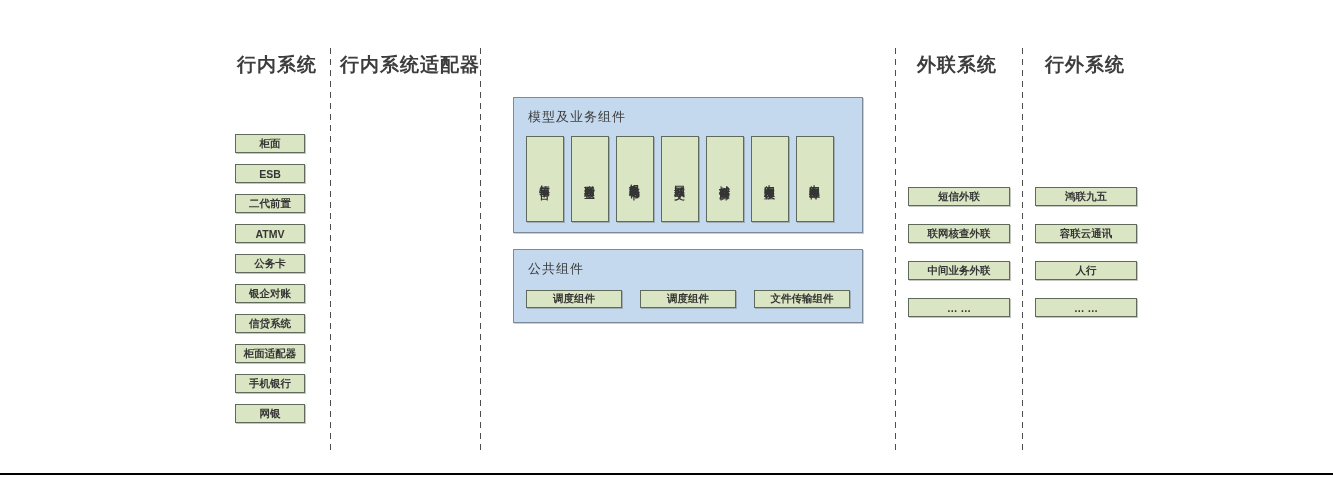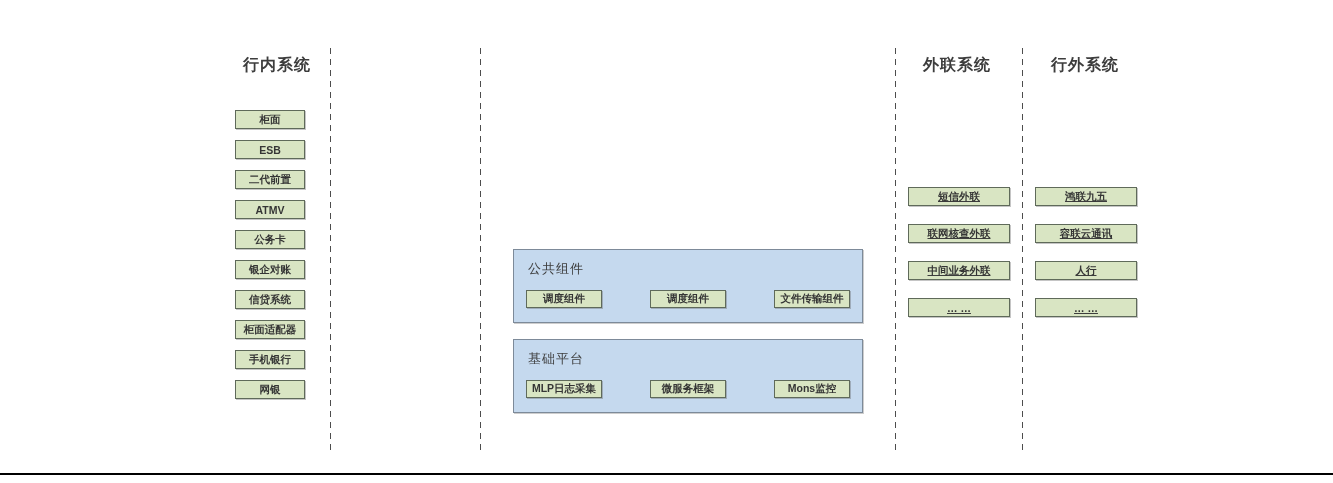--- a/index.html
+++ b/index.html
@@ -7,71 +7,72 @@
   body {
     font-family:"Liberation Sans","DejaVu Sans",sans-serif;
     color:var(--text,#3d3d3d);
   }
   #canvas {
     position:relative; width:1333px; height:483px;
     background:#ffffff; overflow:hidden;
   }
   .col-header {
     position:absolute; top:54px; height:22px;
-    font-size:16px; font-weight:bold; letter-spacing:1px;
+    font-size:19px; font-weight:bold; letter-spacing:1px;
     color:var(--text,#3d3d3d); text-align:center; line-height:22px;
     white-space:nowrap;
   }
   .divider {
     position:absolute; top:48px; height:402px; width:1px;
     background:repeating-linear-gradient(to bottom, var(--divider,#4d4d4d) 0 6px, transparent 6px 11px);
   }
   .vstack { position:absolute; display:flex; flex-direction:column; }
   .gbox {
     background:var(--green_fill,#d9e5c3);
     border:1px solid var(--green_border,#5f6a5a);
     box-shadow:1px 1px 0 rgba(90,90,90,.35);
     display:flex; align-items:center; justify-content:center;
     font-size:10.5px; font-weight:bold; color:#353535;
     width:100%; flex:0 0 auto; white-space:nowrap;
   }
   .h19 { height:19px; }
-  .gap11 { gap:11px; }
-  .gap18 { gap:18px;text-decoration:underline; }
+  .gap11 { gap:11px;margin-top:24px; }
+  .gap18 { gap:18px; }
   .blue-section {
     position:absolute;
     background:var(--blue_fill,#c5d9ee);
     border:1px solid var(--blue_border,#7d8a99);
     box-shadow:1px 1px 0 rgba(90,90,90,.3);
   }
   .section-label {
     position:absolute; left:14px; top:10px;
     font-size:13px; color:var(--text,#3d3d3d); letter-spacing:1px;
     white-space:nowrap;
   }
   .hrow { position:absolute; display:flex; }
   .row-gap7 { gap:7px; }
   .spread { justify-content:space-between; }
   .vbox {
     width:38px; height:86px;
     writing-mode:vertical-rl; text-orientation:upright;
     letter-spacing:1px; padding:3px 0;
   }
-  .cbox { width:76px; height:18px; }
+  .cbox { width:96px; height:18px; }
   .bottom-line {
     position:absolute; left:0; top:473px; width:1333px; height:2px;
     background:var(--bottom_line,#000000);
   }
 </style>
 </head>
 <body>
 
 <div id="canvas">
 
   <div class="col-header" style="left:220px;width:114px">行内系统</div>
+  <div class="col-header" style="left:340px;width:134px">行内系统适配器</div>
   <div class="col-header" style="left:900px;width:114px">外联系统</div>
   <div class="col-header" style="left:1028px;width:114px">行外系统</div>
 
   <div class="divider" style="left:330px"></div>
   <div class="divider" style="left:480px"></div>
   <div class="divider" style="left:895px"></div>
   <div class="divider" style="left:1022px"></div>
 
   <div class="vstack gap11" style="left:235px;top:110px;width:70px">
       <div class="gbox h19">柜面</div>
@@ -80,38 +81,42 @@
       <div class="gbox h19">ATMV</div>
       <div class="gbox h19">公务卡</div>
       <div class="gbox h19">银企对账</div>
       <div class="gbox h19">信贷系统</div>
       <div class="gbox h19">柜面适配器</div>
       <div class="gbox h19">手机银行</div>
       <div class="gbox h19">网银</div>
     </div>
 
 
+  <div class="blue-section" style="left:513px;top:97px;width:350px;height:136px">
+    <div class="section-label">模型及业务组件</div>
+    <div class="hrow row-gap7" style="left:12px;top:38px">
+        <div class="gbox vbox">短信平台</div>
+        <div class="gbox vbox">联网核查</div>
+        <div class="gbox vbox">银联及银行卡</div>
+        <div class="gbox vbox">同城票交</div>
+        <div class="gbox vbox">城商行清算</div>
+        <div class="gbox vbox">中间业务模型</div>
+        <div class="gbox vbox">中间业务组件</div>
+      </div>
+  </div>
 
   <div class="blue-section" style="left:513px;top:249px;width:350px;height:74px">
     <div class="section-label">公共组件</div>
     <div class="hrow spread" style="left:12px;right:12px;top:40px">
         <div class="gbox cbox">调度组件</div>
         <div class="gbox cbox">调度组件</div>
         <div class="gbox cbox">文件传输组件</div>
       </div>
   </div>
 
-  <div class="blue-section" style="left:513px;top:339px;width:350px;height:74px">
-    <div class="section-label">基础平台</div>
-    <div class="hrow spread" style="left:12px;right:12px;top:40px">
-        <div class="gbox cbox">MLP日志采集</div>
-        <div class="gbox cbox">微服务框架</div>
-        <div class="gbox cbox">Mons监控</div>
-      </div>
-  </div>
 
   <div class="vstack gap18" style="left:908px;top:187px;width:102px">
       <div class="gbox h19">短信外联</div>
       <div class="gbox h19">联网核查外联</div>
       <div class="gbox h19">中间业务外联</div>
       <div class="gbox h19">… …</div>
     </div>
 
   <div class="vstack gap18" style="left:1035px;top:187px;width:102px">
       <div class="gbox h19">鸿联九五</div>

